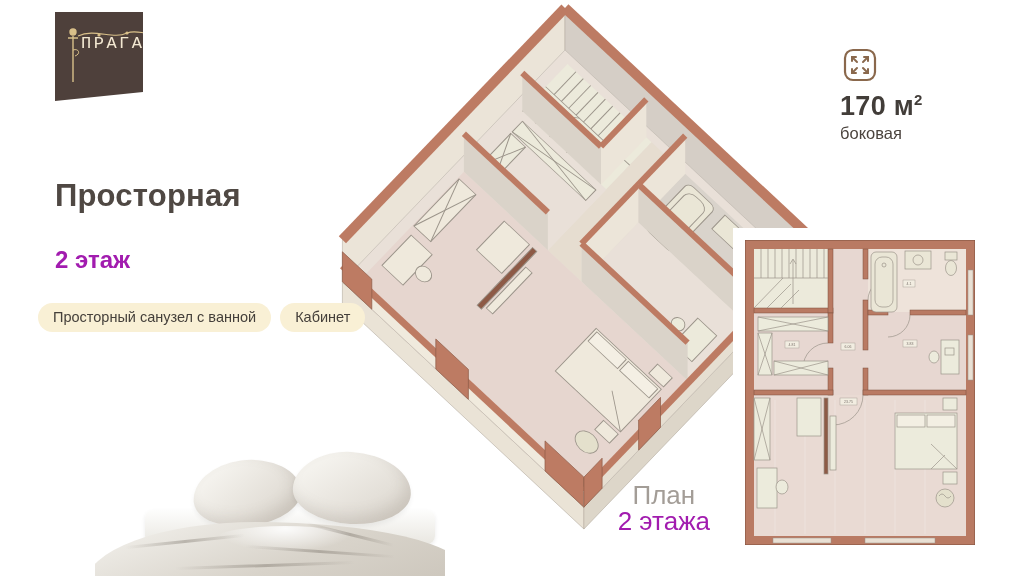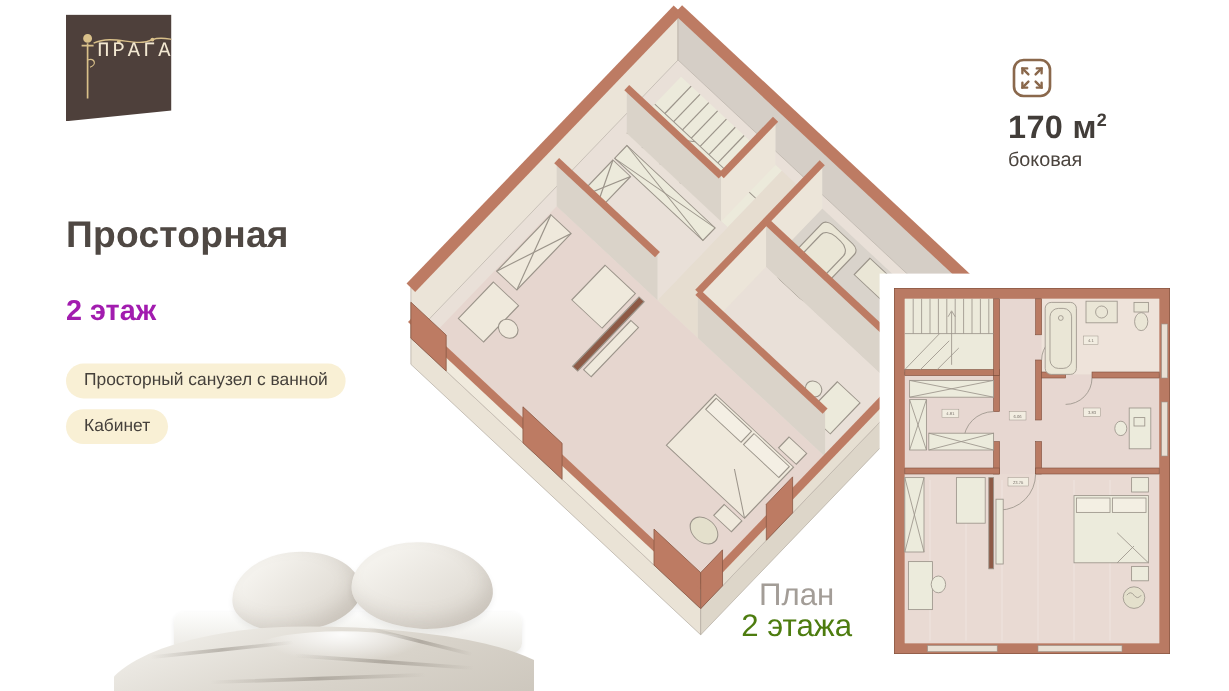--- a/index.html
+++ b/index.html
@@ -31,21 +31,21 @@
     color:#4f4843; font-size:31px; font-weight:700; line-height:40px;
     letter-spacing:.2px;
     margin-top:44px;
   }
   .floor-label {
     position:absolute; left:55px; top:246px;
     color:#a21caf; font-size:24px; font-weight:700;
   }
 
   
-  .pills { position:absolute; left:55px; top:303px; display:flex; flex-direction:column; gap:9px; align-items:flex-start; }
+  .pills { position:absolute; left:38px; top:303px; display:flex; flex-direction:row; gap:9px; align-items:flex-start; }
   .pill {
     background:#f9f0d5; color:#45403b;
     font-size:14.5px; line-height:29px; height:29px;
     padding:0 15px; border-radius:15px; white-space:nowrap;
   }
 
   
   .area-badge { position:absolute; left:840px; top:48px; width:150px; }
   .expand-icon { display:block; margin-left:3px; }
   .area-value { margin-top:9px; color:#423d39; font-size:27px; font-weight:700; letter-spacing:.3px; }
@@ -57,21 +57,21 @@
 
   
   .plan2d-wrap {
     position:absolute; left:733px; top:228px;
     background:#ffffff; padding:12px;
   }
 
   
   .plan-caption { position:absolute; right:314px; top:482px; text-align:center; font-size:26px; line-height:26px; }
   .plan-caption .l1 { color:#a39d97; }
-  .plan-caption .l2 { color:#4d7c0f; }
+  .plan-caption .l2 { color:#a21caf; }
 
   
   .bed-photo { position:absolute; left:95px; top:438px; width:350px; height:138px; overflow:hidden; }
   .bp { position:absolute; }
   .mattress { left:50px; top:72px; width:290px; height:34px; border-radius:8px;
     background:linear-gradient(180deg,#fdfdfc,#e9e7e1); box-shadow:0 2px 4px rgba(0,0,0,.08); }
   .pillow { border-radius:48% 52% 50% 50% / 55% 55% 45% 45%;
     background:linear-gradient(145deg,#f4f2ed 20%,#ddd8d0 85%);
     box-shadow:inset -6px -8px 14px rgba(120,110,100,.18), 0 3px 5px rgba(0,0,0,.06); }
   .pillow-left  { left:98px;  top:22px; width:108px; height:66px; transform:rotate(-7deg); }

